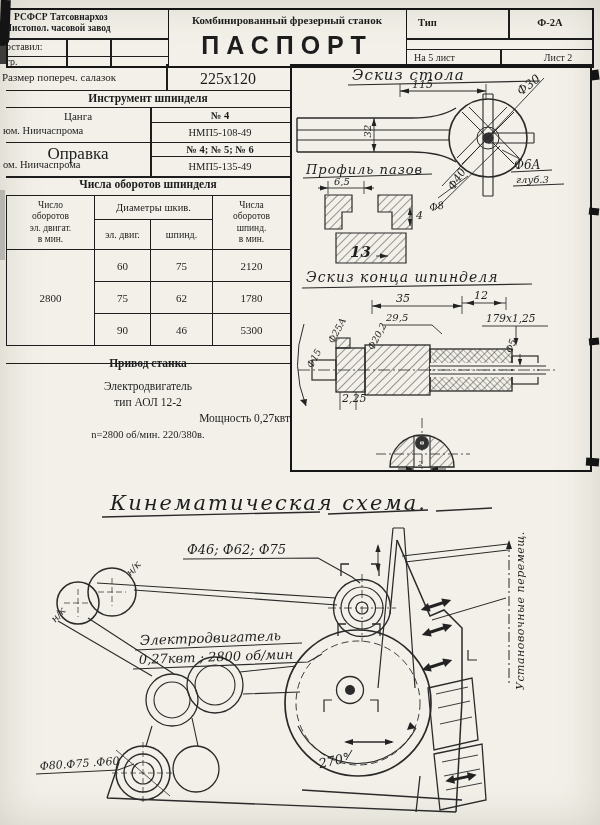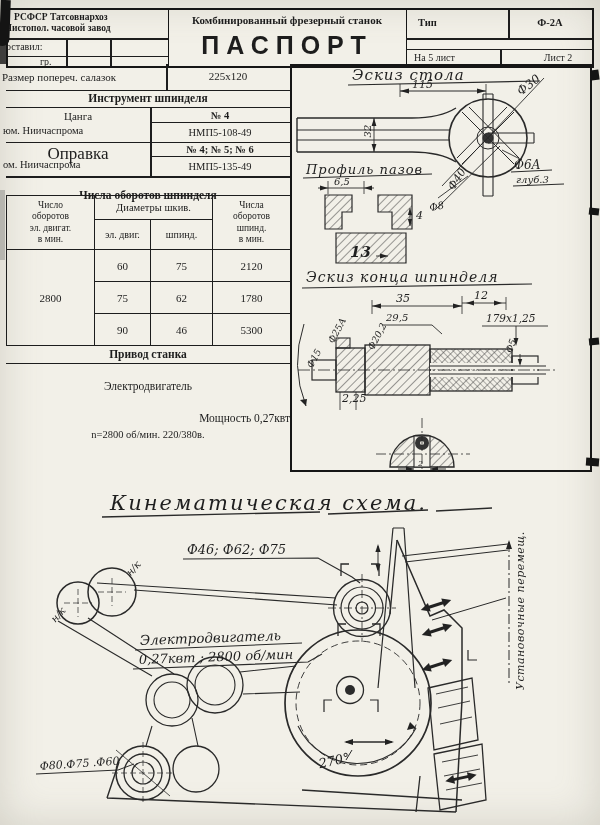--- a/index.html
+++ b/index.html
@@ -29,21 +29,21 @@
 <div class="page">
 
   <div class="abs" style="left:6px;top:8px;width:584px;height:56px;border:2px solid #161616;">
 
     <div class="abs" style="left:0;top:0;width:160px;height:56px;border-right:1.5px solid #161616;">
       <div class="abs b" style="left:6px;top:2px;font-size:9.5px;white-space:nowrap;">РСФСР Татсовнархоз</div>
       <div class="abs b" style="left:-3px;top:13px;font-size:9.5px;white-space:nowrap;">Чистопол. часовой завод</div>
       <div class="hline" style="left:0;top:28px;width:160px;"></div>
       <div class="abs" style="left:-2px;top:31px;font-size:10px;">оставил:</div>
       <div class="hline" style="left:0;top:46px;width:160px;height:1px;"></div>
-      <div class="abs" style="left:-2px;top:46px;font-size:10px;margin-left:34px;">гр.</div>
+      <div class="abs" style="left:-2px;top:46px;font-size:10px;">гр.</div>
       <div class="vline" style="left:58px;top:29px;height:27px;"></div>
       <div class="vline" style="left:102px;top:29px;height:27px;"></div>
     </div>
 
     <div class="abs" style="left:160px;top:0;width:238px;height:56px;border-right:1.5px solid #161616;">
       <div class="abs b ctr" style="left:0;top:4px;width:238px;font-size:11px;">Комбинированный фрезерный станок</div>
       <div class="abs b ctr" style="left:0;top:21px;width:238px;font-size:25px;letter-spacing:7px;font-family:'Liberation Sans',sans-serif;">ПАСПОРТ</div>
     </div>
 
     <div class="abs" style="left:398px;top:0;width:186px;height:56px;">
@@ -54,42 +54,42 @@
       <div class="hline" style="left:0;top:39px;width:186px;height:1px;"></div>
       <div class="abs" style="left:8px;top:42px;font-size:10px;">На 5 лист</div>
       <div class="vline" style="left:94px;top:39px;height:17px;"></div>
       <div class="abs ctr" style="left:96px;top:42px;width:86px;font-size:10px;margin-left:13px;">Лист 2</div>
     </div>
   </div>
 
   <div class="abs" style="left:6px;top:64px;width:284px;height:26px;border-bottom:1.5px solid #1d1d1d;">
     <div class="abs cell-label" style="left:-4px;top:7px;white-space:nowrap;font-size:11px;">Размер попереч. салазок</div>
     <div class="vline" style="left:160px;top:0;height:26px;"></div>
-    <div class="abs ctr" style="left:160px;top:6px;width:124px;font-size:11px;">225х120</div>
+    <div class="abs ctr" style="left:160px;top:6px;width:124px;font-size:16px;">225х120</div>
   </div>
 
   <div class="abs ctr b" style="left:6px;top:90px;width:284px;height:18px;font-size:11.5px;border-bottom:1.2px solid #1d1d1d;padding-top:2px;box-sizing:border-box;">Инструмент шпинделя</div>
 
   <div class="abs" style="left:6px;top:108px;width:284px;height:34px;border-bottom:1.5px solid #1d1d1d;">
     <div class="abs ctr" style="left:0;top:2px;width:144px;font-size:11px;">Цанга</div>
     <div class="abs" style="left:-3px;top:17px;font-size:10.5px;white-space:nowrap;">юм. Ниичаспрома</div>
     <div class="vline" style="left:144px;top:0;height:34px;"></div>
     <div class="abs ctr b" style="left:144px;top:2px;width:140px;font-size:10.5px;border-bottom:1.2px solid #1d1d1d;padding-bottom:1px;">№ 4</div>
     <div class="abs ctr" style="left:144px;top:19px;width:140px;font-size:10.5px;">НМП5-108-49</div>
   </div>
 
   <div class="abs" style="left:6px;top:142px;width:284px;height:34px;border-bottom:2px solid #1d1d1d;">
     <div class="abs ctr" style="left:0;top:2px;width:144px;font-size:17px;">Оправка</div>
     <div class="abs" style="left:-3px;top:17px;font-size:10.5px;white-space:nowrap;">ом. Ниичаспрома</div>
     <div class="vline" style="left:144px;top:0;height:34px;"></div>
     <div class="abs ctr b" style="left:144px;top:2px;width:140px;font-size:10.5px;border-bottom:1.2px solid #1d1d1d;padding-bottom:1px;">№ 4;  № 5;  № 6</div>
     <div class="abs ctr" style="left:144px;top:19px;width:140px;font-size:10.5px;">НМП5-135-49</div>
   </div>
 
-  <div class="abs ctr b" style="left:6px;top:176px;width:284px;height:19px;font-size:11.5px;padding-top:13px;box-sizing:border-box;">Числа оборотов шпинделя</div>
+  <div class="abs ctr b" style="left:6px;top:176px;width:284px;height:19px;font-size:11.5px;padding-top:2px;box-sizing:border-box;">Числа оборотов шпинделя</div>
 
   <table class="speed">
     <colgroup>
         <col style="width:88px">
         <col style="width:56px">
         <col style="width:62px">
         <col style="width:78px">
       </colgroup>
     <tbody>
         <tr style="height:24px;">
@@ -124,22 +124,23 @@
     </tr>
     <tr style="height:32px;margin-left:33px;">
       <td class="val">90</td>
       <td class="val">46</td>
       <td class="val">5300</td>
     </tr>
   </tbody>
     </table>
 
   <div class="abs" style="left:6px;top:345px;width:284px;height:110px;">
-    <div class="abs ctr b" style="left:0;top:0;width:284px;height:19px;font-size:11.5px;border-bottom:1.2px solid #1d1d1d;padding-top:3px;box-sizing:border-box;">Привод станка</div>
+    <div class="abs ctr b" style="left:0;top:0;width:284px;height:19px;font-size:11.5px;border-bottom:1.2px solid #1d1d1d;padding-top:12px;box-sizing:border-box;">Привод станка</div>
     <div class="abs ctr" style="left:0;top:35px;width:284px;font-size:11.5px;">Электродвигатель</div>
+    <div class="abs ctr" style="left:0;top:51px;width:284px;font-size:11.5px;">тип АОЛ 12-2</div>
     <div class="abs ctr" style="left:0;top:67px;width:284px;font-size:11.5px;text-align:right;">Мощность 0,27квт</div>
     <div class="abs ctr" style="left:0;top:84px;width:284px;font-size:10.5px;">n=2800 об/мин. 220/380в.</div>
   </div>
 
   <svg class="abs" style="left:290px;top:64px;" width="302" height="408" viewBox="0 0 302 408">
     <defs>
       <pattern id="hatch" width="6" height="6" patternUnits="userSpaceOnUse" patternTransform="rotate(45)">
         <line x1="0" y1="0" x2="0" y2="6" stroke="#3a3a3a" stroke-width="1"></line>
       </pattern>
       <pattern id="hatch2" width="4" height="4" patternUnits="userSpaceOnUse" patternTransform="rotate(-45)">

